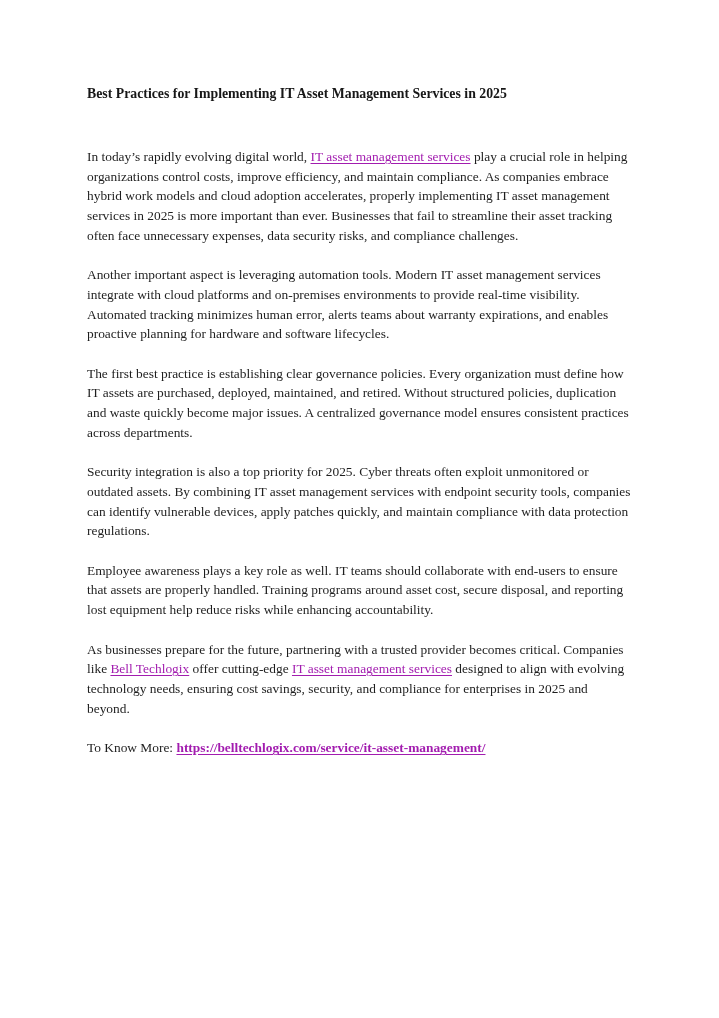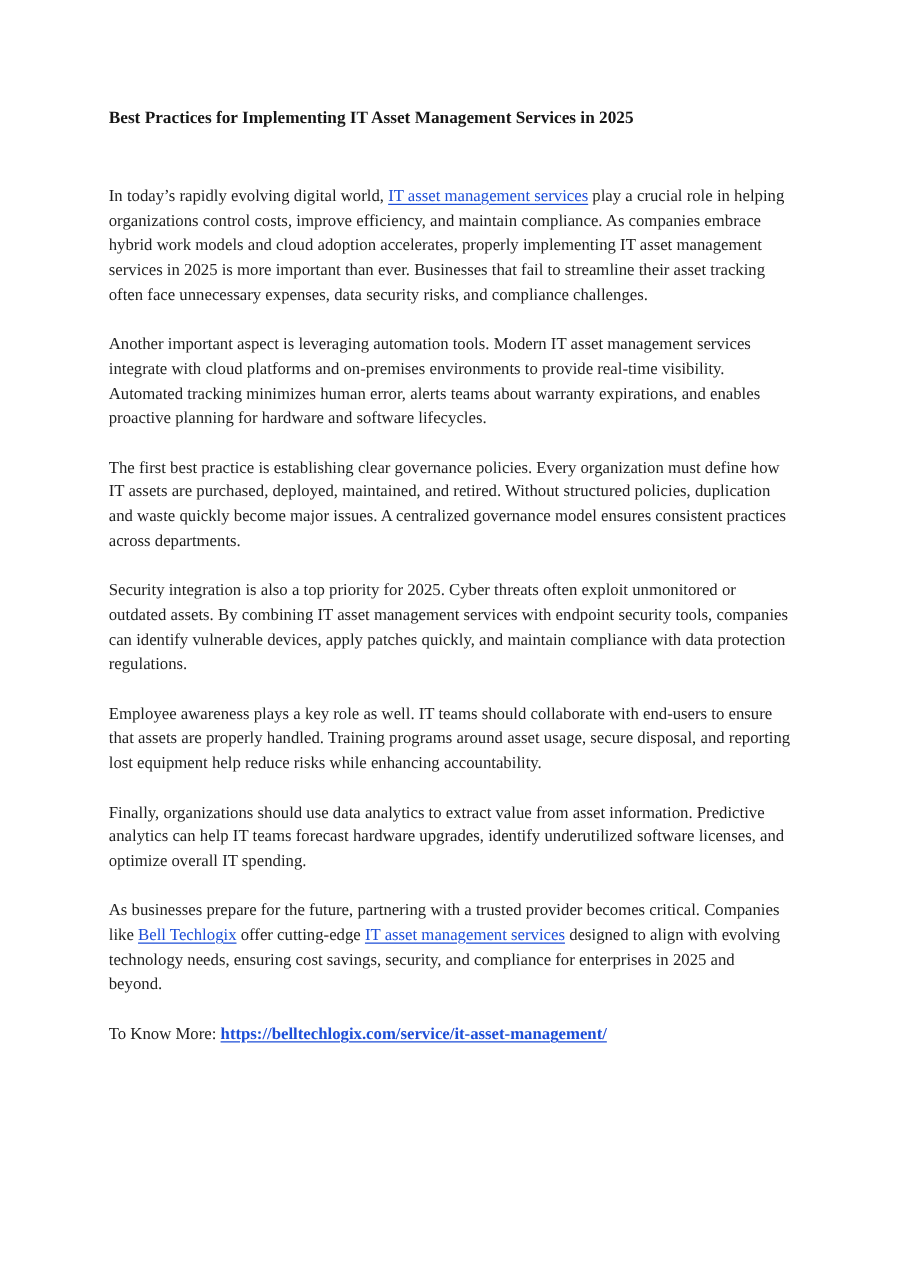--- a/index.html
+++ b/index.html
@@ -28,21 +28,21 @@
     font-size: 13.8px;
     line-height: 20px;
     font-weight: 700;
     margin: 0 0 43px 0;
     color: #171717;
   }
   .para {
     margin: 0 0 19.7px 0;
   }
   .link {
-    color: #1d4ed8;
+    color: #a21caf;
     text-decoration: underline;
     text-underline-offset: 2px;
     cursor: pointer;
   }
   .footer-line {
     margin-top: 20px;
   }
   .footer-line .url {
     font-weight: 700;
   }
@@ -55,21 +55,20 @@
   <h1 class="doc-title">Best Practices for Implementing IT Asset Management Services in 2025</h1>
 
   <p class="para"><span>In today’s rapidly evolving digital world, </span><span class="link">IT asset management services</span><span> play a crucial role in helping organizations control costs, improve efficiency, and maintain compliance. As companies embrace hybrid work models and cloud adoption accelerates, properly implementing IT asset management services in 2025 is more important than ever. Businesses that fail to streamline their asset tracking often face unnecessary expenses, data security risks, and compliance challenges.</span></p>
 
   <p class="para">Another important aspect is leveraging automation tools. Modern IT asset management services integrate with cloud platforms and on-premises environments to provide real-time visibility. Automated tracking minimizes human error, alerts teams about warranty expirations, and enables proactive planning for hardware and software lifecycles.</p>
 
   <p class="para">The first best practice is establishing clear governance policies. Every organization must define how IT assets are purchased, deployed, maintained, and retired. Without structured policies, duplication and waste quickly become major issues. A centralized governance model ensures consistent practices across departments.</p>
 
   <p class="para">Security integration is also a top priority for 2025. Cyber threats often exploit unmonitored or outdated assets. By combining IT asset management services with endpoint security tools, companies can identify vulnerable devices, apply patches quickly, and maintain compliance with data protection regulations.</p>
 
-  <p class="para">Employee awareness plays a key role as well. IT teams should collaborate with end-users to ensure that assets are properly handled. Training programs around asset usage, secure disposal, and reporting lost equipment help reduce risks while enhancing accountability.</p>
+  <p class="para">Employee awareness plays a key role as well. IT teams should collaborate with end-users to ensure that assets are properly handled. Training programs around asset cost, secure disposal, and reporting lost equipment help reduce risks while enhancing accountability.</p>
 
-  <p class="para">Finally, organizations should use data analytics to extract value from asset information. Predictive analytics can help IT teams forecast hardware upgrades, identify underutilized software licenses, and optimize overall IT spending.</p>
 
   <p class="para"><span>As businesses prepare for the future, partnering with a trusted provider becomes critical. Companies like </span><span class="link">Bell Techlogix</span><span> offer cutting-edge </span><span class="link">IT asset management services</span><span> designed to align with evolving technology needs, ensuring cost savings, security, and compliance for enterprises in 2025 and beyond.</span></p>
 
   <p class="para footer-line"><span>To Know More: </span><span class="link url">https://belltechlogix.com/service/it-asset-management/</span></p>
 
 </div>
 
 </body></html>

